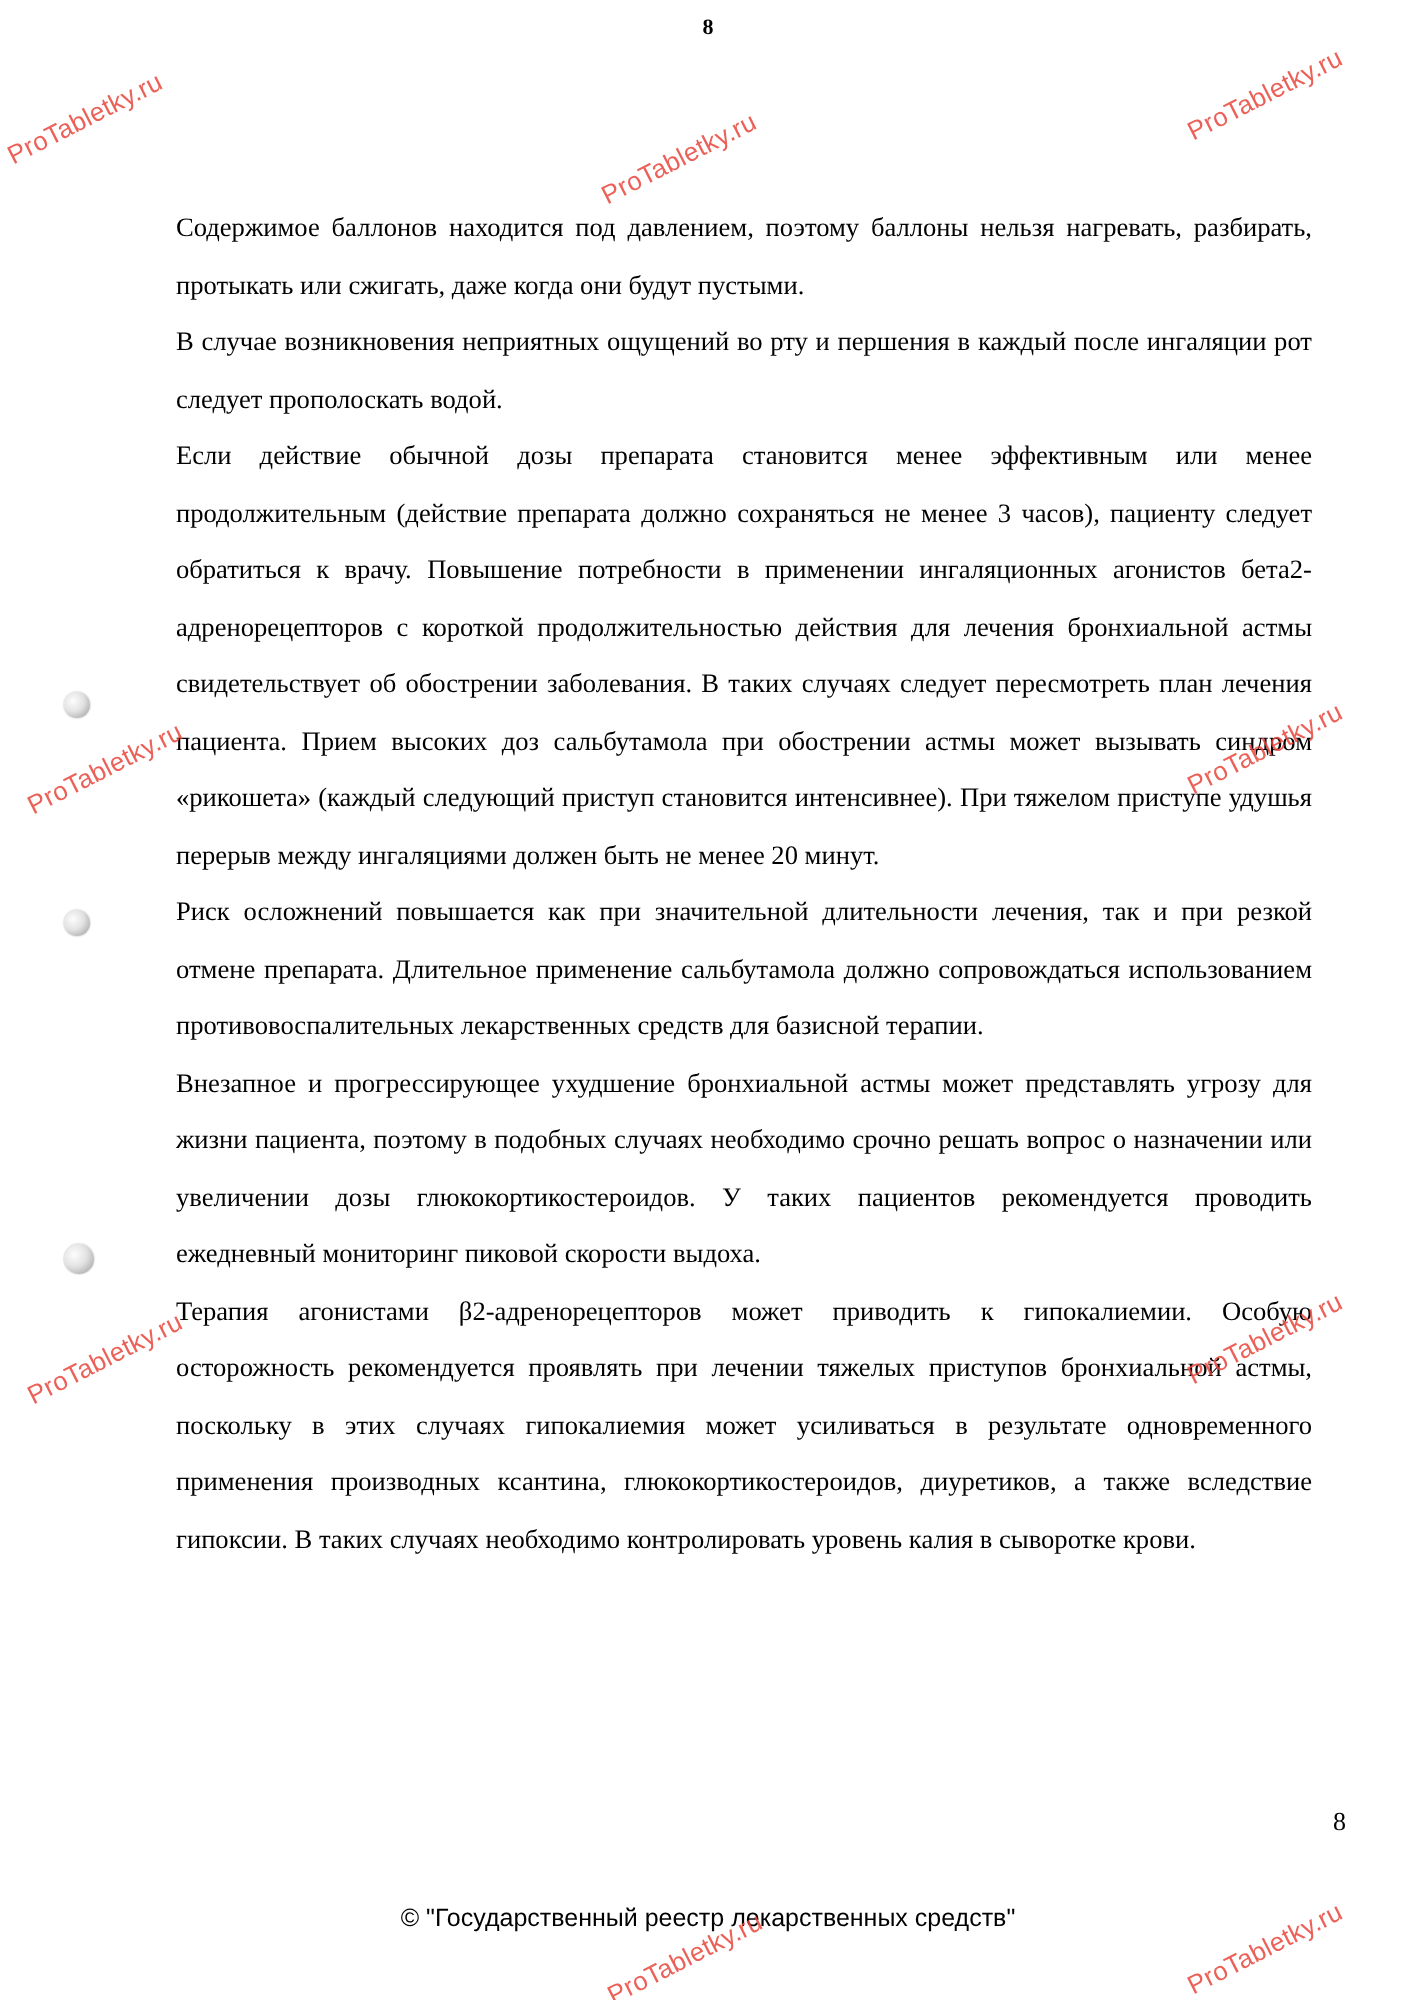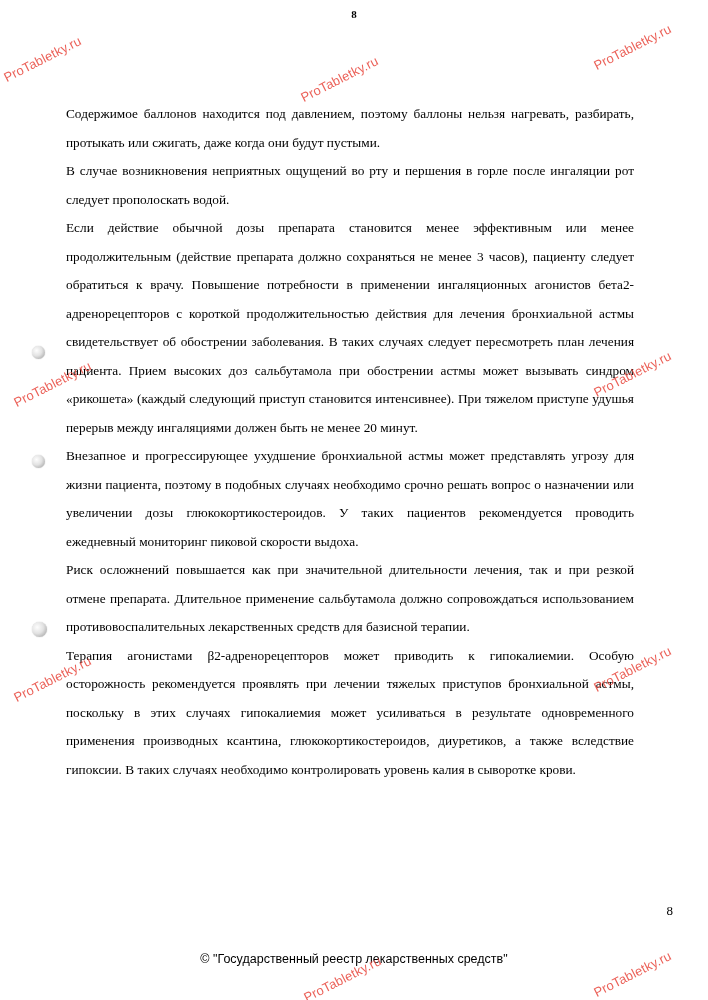--- a/index.html
+++ b/index.html
@@ -26,21 +26,21 @@
     width: 708px;
     text-align: center;
     font-family: "Liberation Serif", serif;
     font-size: 11px;
     font-weight: bold;
     color: #000;
   }
   .content {
     position: absolute;
     top: 100px;
-    left: 66px;
+    left: 88px;
     width: 568px;
   }
   .para {
     text-align: justify;
     text-justify: inter-word;
     font-size: 13.3px;
     line-height: 28.5px;
     color: #000;
     margin: 0 0 0 0;
     text-indent: 0;
@@ -95,24 +95,24 @@
 </style>
 </head>
 <body>
 
 <div class="page">
 
   <div class="page-number-top">8</div>
 
   <div class="content">
     <p class="para">Содержимое баллонов находится под давлением, поэтому баллоны нельзя нагревать, разбирать, протыкать или сжигать, даже когда они будут пустыми.</p>
-    <p class="para">В случае возникновения неприятных ощущений во рту и першения в горле после ингаляции рот следует прополоскать водой.</p>
+    <p class="para">В случае возникновения неприятных ощущений во рту и першения в каждый после ингаляции рот следует прополоскать водой.</p>
     <p class="para">Если действие обычной дозы препарата становится менее эффективным или менее продолжительным (действие препарата должно сохраняться не менее 3 часов), пациенту следует обратиться к врачу. Повышение потребности в применении ингаляционных агонистов бета2-адренорецепторов с короткой продолжительностью действия для лечения бронхиальной астмы свидетельствует об обострении заболевания. В таких случаях следует пересмотреть план лечения пациента. Прием высоких доз сальбутамола при обострении астмы может вызывать синдром «рикошета» (каждый следующий приступ становится интенсивнее). При тяжелом приступе удушья перерыв между ингаляциями должен быть не менее 20 минут.</p>
+    <p class="para">Риск осложнений повышается как при значительной длительности лечения, так и при резкой отмене препарата. Длительное применение сальбутамола должно сопровождаться использованием противовоспалительных лекарственных средств для базисной терапии.</p>
     <p class="para">Внезапное и прогрессирующее ухудшение бронхиальной астмы может представлять угрозу для жизни пациента, поэтому в подобных случаях необходимо срочно решать вопрос о назначении или увеличении дозы глюкокортикостероидов. У таких пациентов рекомендуется проводить ежедневный мониторинг пиковой скорости выдоха.</p>
-    <p class="para">Риск осложнений повышается как при значительной длительности лечения, так и при резкой отмене препарата. Длительное применение сальбутамола должно сопровождаться использованием противовоспалительных лекарственных средств для базисной терапии.</p>
     <p class="para">Терапия агонистами β2-адренорецепторов может приводить к гипокалиемии. Особую осторожность рекомендуется проявлять при лечении тяжелых приступов бронхиальной астмы, поскольку в этих случаях гипокалиемия может усиливаться в результате одновременного применения производных ксантина, глюкокортикостероидов, диуретиков, а также вследствие гипоксии. В таких случаях необходимо контролировать уровень калия в сыворотке крови.</p>
   </div>
 
   <div class="page-number-bottom">8</div>
 
   <div class="footer">© "Государственный реестр лекарственных средств"</div>
 
   <div class="hole" style="left:32px; top:346px;"></div>
   <div class="hole" style="left:32px; top:455px;"></div>
   <div class="hole big" style="left:32px; top:622px;"></div>

